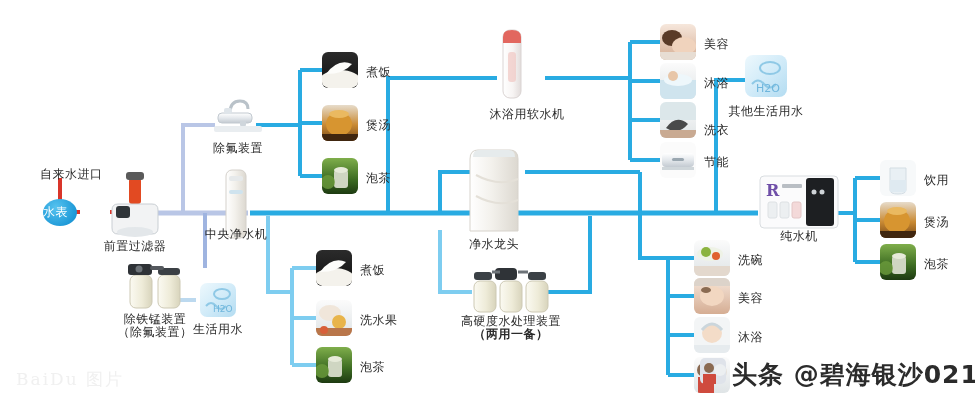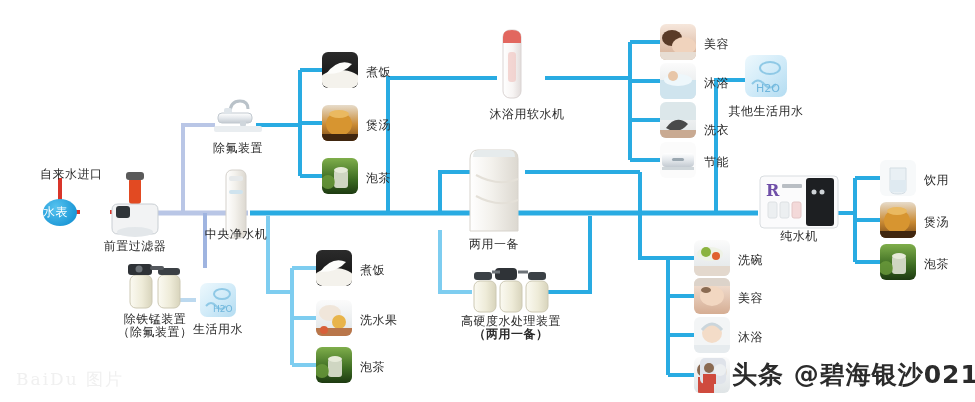--- a/index.html
+++ b/index.html
@@ -440,21 +440,21 @@
   <div class="lbl c lbl2" style="left:155px;top:326px;">（除氟装置）</div>
 
   <div class="lbl c" style="left:218px;top:321px;text-align:center;">生活用水</div>
 
   <div class="lbl c" style="left:238px;top:140px;">除氟装置</div>
 
   <div class="lbl c" style="left:236px;top:226px;">中央净水机</div>
 
   <div class="lbl c" style="left:512px;top:106px;margin-left:15px;">沐浴用软水机</div>
 
-  <div class="lbl c" style="left:494px;top:236px;">两用一备</div>
+  <div class="lbl c" style="left:494px;top:236px;">净水龙头</div>
 
   <div class="lbl c lbl2" style="left:511px;top:315px;">高硬度水处理装置</div>
   <div class="lbl c lbl2" style="left:511px;top:328px;font-weight:bold;">（两用一备）</div>
 
   <div class="lbl c" style="left:766px;top:103px;">其他生活用水</div>
 
   <div class="lbl c" style="left:799px;top:228px;">纯水机</div>
 
   <div class="lbl" style="left:366px;top:64px;">煮饭</div>
   <div class="lbl" style="left:366px;top:117px;">煲汤</div>

